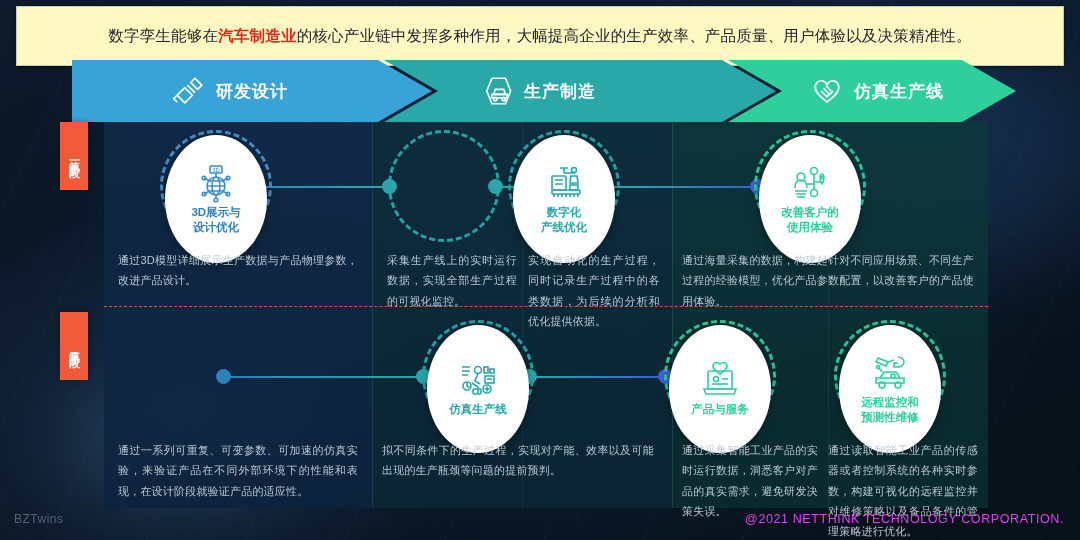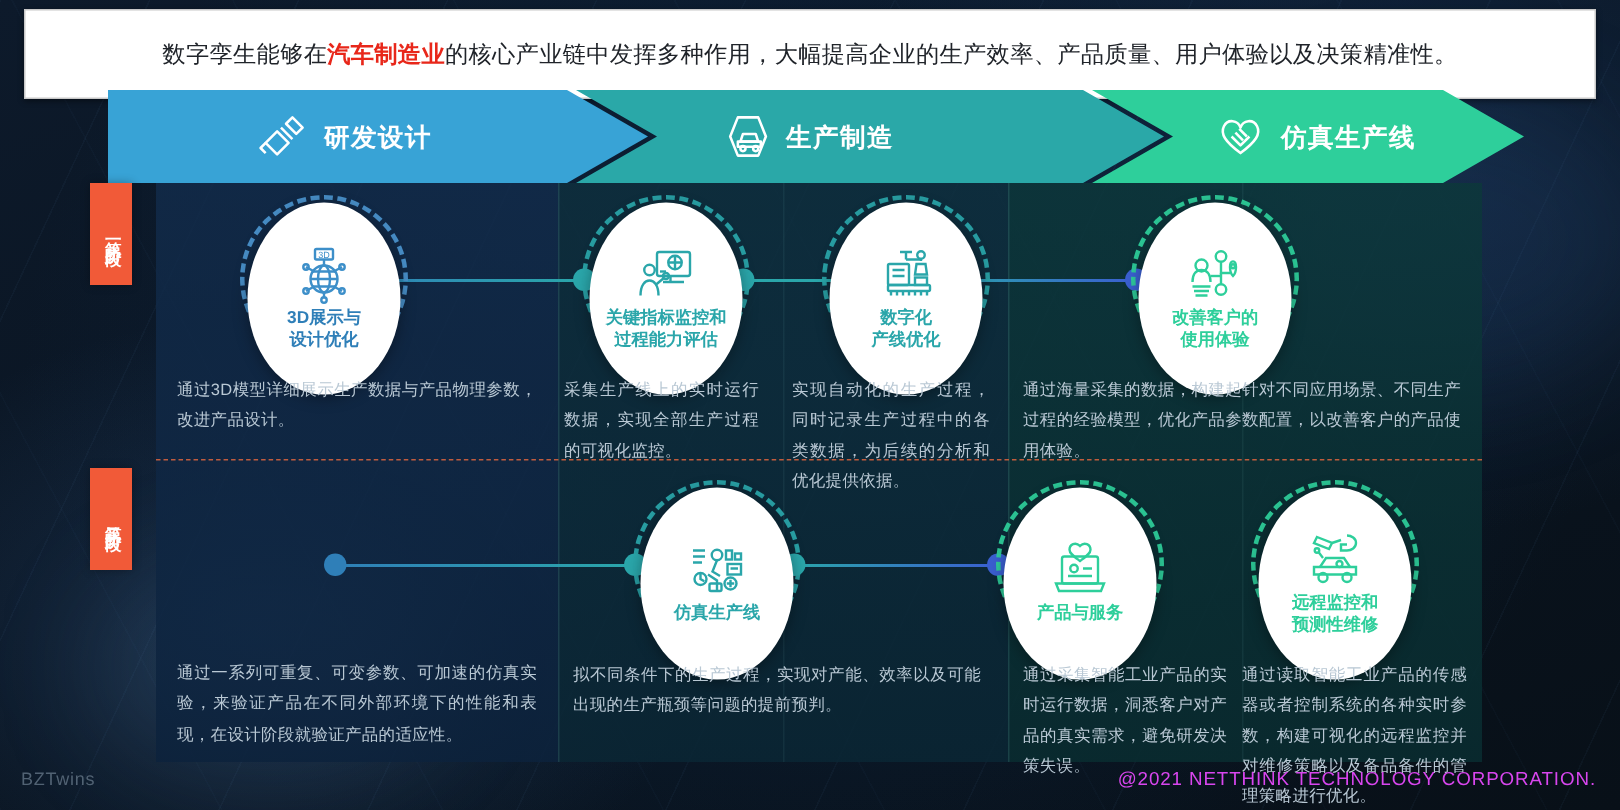--- a/index.html
+++ b/index.html
@@ -21,21 +21,21 @@
     content:""; position:absolute; inset:0;
     background:
       repeating-linear-gradient(115deg, rgba(90,140,190,.05) 0 1px, transparent 1px 90px),
       repeating-linear-gradient(62deg, rgba(70,120,175,.035) 0 1px, transparent 1px 130px);
   }
   .glow{position:absolute;border-radius:50%;filter:blur(34px);pointer-events:none;}
 
   
   #header{
     position:absolute; left:16px; top:6px; width:1048px; height:60px;
-    background:#ffffff; border:1px solid #c8c8c8;
+    background:#fef9c3; border:1px solid #c8c8c8;
     display:flex; align-items:center; justify-content:center;
     box-shadow:0 1px 4px rgba(0,0,0,.45);
   }
   #header .htxt{ font-size:15.5px; color:#20242a; letter-spacing:.2px; white-space:nowrap;}
   #header .hl{ color:#e8271a; font-weight:bold; }
 
   
   #arrows{ position:absolute; left:72px; top:60px; width:944px; height:62px; }
   .arrow{
     position:absolute; top:0; height:62px;
@@ -221,43 +221,24 @@
       <div class="ntxt" style="color:#2f7fb8;">
         <div>3D展示与</div>
         <div>设计优化</div>
       </div>
     </div>
   </div>
   <div class="body" style="left:14px;top:128px;width:240px;">通过3D模型详细展示生产数据与产品物理参数，改进产品设计。</div>
 
   <div class="node" style="left:284px;top:8px;">
     <div class="ring" style="border-color:#2aa6aa;"></div>
-    <div class="disc">
-      <svg class="nic" viewBox="0 0 40 40">
-        <g fill="none" stroke="#2aa6aa" stroke-width="1.6">
-          <rect x="14" y="4" width="22" height="16" rx="1.5"></rect>
-          <circle cx="26" cy="11" r="4.5"></circle>
-          <path d="M22 11 H30.5 M26 6.5 V15.5"></path>
-          <path d="M16 17 H20"></path>
-          <path d="M23 20 V24 M18 24 H32"></path>
-          <circle cx="9" cy="16" r="3.5"></circle>
-          <path d="M3 33 C3 26 6 23 9 23 C12 23 15 26 15 33"></path>
-          <path d="M13 26 L19 21"></path>
-          <circle cx="20" cy="20" r="2"></circle>
-        </g>
-      </svg>
-      <div class="ntxt" style="color:#2aa6aa;">
-        <div>关键指标监控和</div>
-        <div>过程能力评估</div>
-      </div>
-    </div>
-  </div>
-  <div class="body" style="left:272px;top:128px;width:130px;">采集生产线上的实时运行数据，实现全部生产过程的可视化监控。</div>
-
-  <div class="node" style="left:444px;top:8px;">
+  </div>
+  <div class="body" style="left:283px;top:128px;width:130px;">采集生产线上的实时运行数据，实现全部生产过程的可视化监控。</div>
+
+  <div class="node" style="left:404px;top:8px;">
     <div class="ring" style="border-color:#2aa6aa;"></div>
     <div class="disc">
       <svg class="nic" viewBox="0 0 40 40">
         <g fill="none" stroke="#2aa6aa" stroke-width="1.6">
           <path d="M16 4 H24 M20 4 V9"></path>
           <circle cx="30" cy="6" r="2.5"></circle>
           <path d="M20 9 H30 V10"></path>
           <path d="M27 12 L33 12 L34 19 L26 19 Z"></path>
           <rect x="8" y="12" width="14" height="14" rx="1"></rect>
           <path d="M11 16 H19 M11 20 H19"></path>
@@ -292,21 +273,21 @@
         </g>
       </svg>
       <div class="ntxt" style="color:#2ecf9b;">
         <div>改善客户的</div>
         <div>使用体验</div>
       </div>
     </div>
   </div>
   <div class="body" style="left:578px;top:128px;width:292px;">通过海量采集的数据，构建起针对不同应用场景、不同生产过程的经验模型，优化产品参数配置，以改善客户的产品使用体验。</div>
 
-  <div class="body" style="left:14px;top:318px;width:240px;font-family:Liberation Mono, monospace;">通过一系列可重复、可变参数、可加速的仿真实验，来验证产品在不同外部环境下的性能和表现，在设计阶段就验证产品的适应性。</div>
+  <div class="body" style="left:14px;top:318px;width:240px;">通过一系列可重复、可变参数、可加速的仿真实验，来验证产品在不同外部环境下的性能和表现，在设计阶段就验证产品的适应性。</div>
 
   <div class="node" style="left:318px;top:198px;">
     <div class="ring" style="border-color:#2aa6aa;"></div>
     <div class="disc">
       <svg class="nic" viewBox="0 0 40 40">
         <g fill="none" stroke="#2aa6aa" stroke-width="1.6">
           <path d="M4 6 H12 M4 10 H12 M4 14 H10"></path>
           <circle cx="20" cy="9" r="3.5"></circle>
           <path d="M20 12.5 L17 20 L22 23"></path>
           <path d="M14 22 L20 26 L20 33"></path>

